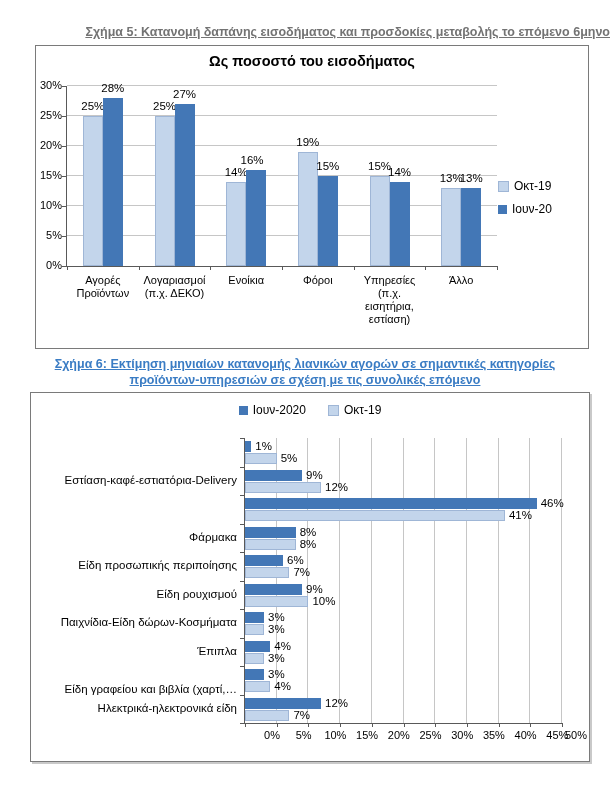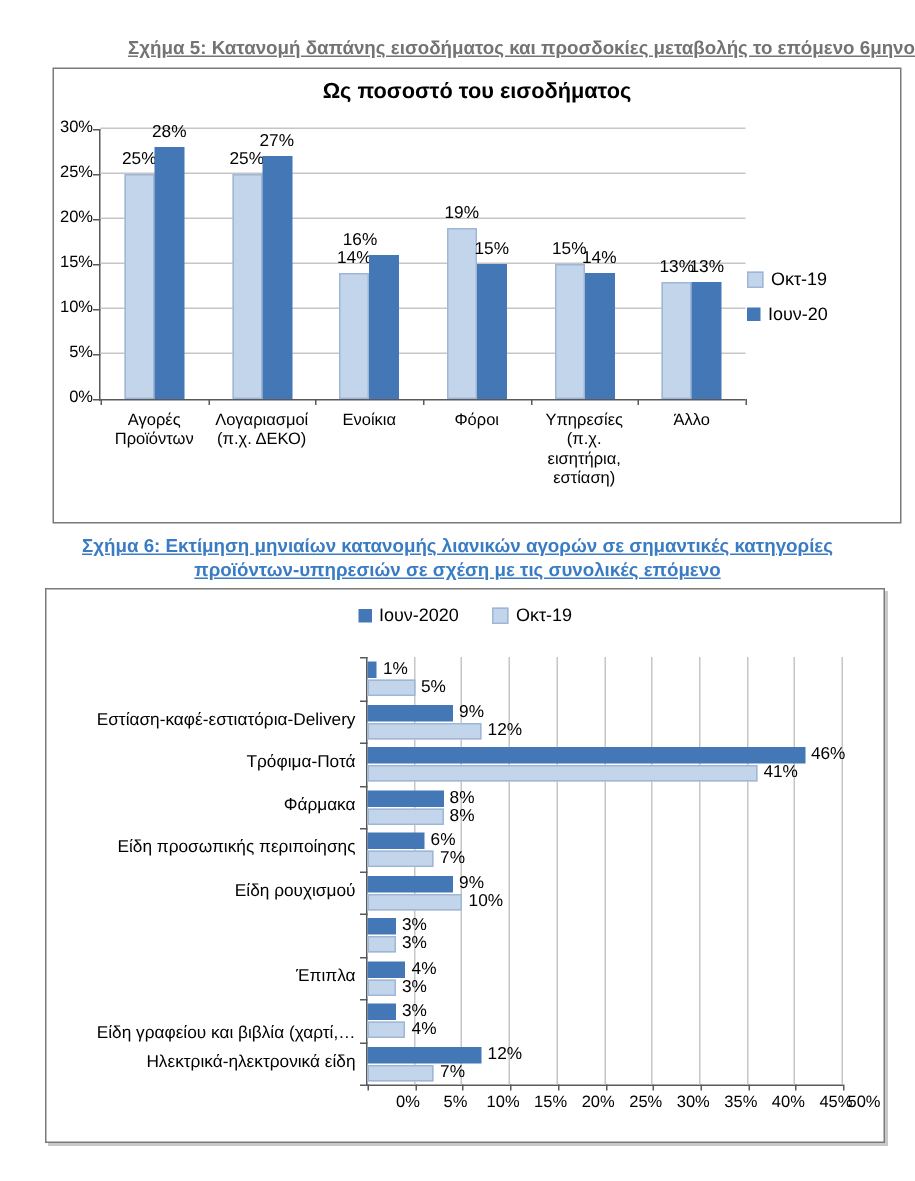--- a/index.html
+++ b/index.html
@@ -8,21 +8,21 @@
     font-family:"Liberation Sans","DejaVu Sans",sans-serif;color:#000;
   }
   .caption{
     position:absolute;left:0;width:610px;text-align:center;
     font-weight:bold;font-size:12.5px;line-height:1.3;
     text-decoration:underline;
   }
   .chart-box{
     position:absolute;background:#fff;border:1px solid #7a7a7a;
   }
-  #box5{left:35px;top:45px;width:552px;height:302px;padding-left:12px;}
+  #box5{left:35px;top:45px;width:552px;height:302px;}
   #box6{left:30px;top:392px;width:558px;height:368px;box-shadow:2px 2px 0 #c9c9c9;}
   .chart-title{
     position:absolute;left:0;top:7px;width:100%;text-align:center;
     font-weight:bold;font-size:14.5px;color:#000;
   }
   .plot{position:absolute;border-left:1px solid #595959;border-bottom:1px solid #595959;}
   #plot5{left:30px;top:40px;width:430px;height:180px;}
   #plot6{left:213px;top:45px;width:317px;height:285px;}
   .gridline-h{position:absolute;left:0;height:1px;background:#c6c6c6;}
   .gridline-v{position:absolute;top:0;width:1px;background:#c6c6c6;}
@@ -87,21 +87,21 @@
       <div class="val-label" style="left: 28.8333px; top: -4px; width: 34px; text-align: center;">28%</div>
       <div class="xcat" style="left: 0px; top: 188px; width: 71.6667px;">Αγορές Προϊόντων</div>
       <div class="bar-v" style="left: 87.5px; top: 30px; width: 20px; height: 150px; background: rgb(195, 213, 235); border: 1px solid rgb(159, 182, 214); box-sizing: border-box;"></div>
       <div class="val-label" style="left: 80.5px; top: 14px; width: 34px; text-align: center;">25%</div>
       <div class="bar-v" style="left: 107.5px; top: 18px; width: 20px; height: 162px; background: rgb(67, 119, 182);"></div>
       <div class="val-label" style="left: 100.5px; top: 2px; width: 34px; text-align: center;">27%</div>
       <div class="xcat" style="left: 71.6667px; top: 188px; width: 71.6667px;">Λογαριασμοί (π.χ. ΔΕΚΟ)</div>
       <div class="bar-v" style="left: 159.167px; top: 96px; width: 20px; height: 84px; background: rgb(195, 213, 235); border: 1px solid rgb(159, 182, 214); box-sizing: border-box;"></div>
       <div class="val-label" style="left: 152.167px; top: 80px; width: 34px; text-align: center;">14%</div>
       <div class="bar-v" style="left: 179.167px; top: 84px; width: 20px; height: 96px; background: rgb(67, 119, 182);"></div>
-      <div class="val-label" style="left: 156px; top: 68px; width: 34px; text-align: center;">16%</div>
+      <div class="val-label" style="left: 168px; top: 68px; width: 34px; text-align: center;">16%</div>
       <div class="xcat" style="left: 143.333px; top: 188px; width: 71.6667px;">Ενοίκια</div>
       <div class="bar-v" style="left: 230.833px; top: 66px; width: 20px; height: 114px; background: rgb(195, 213, 235); border: 1px solid rgb(159, 182, 214); box-sizing: border-box;"></div>
       <div class="val-label" style="left: 223.833px; top: 50px; width: 34px; text-align: center;">19%</div>
       <div class="bar-v" style="left: 250.833px; top: 90px; width: 20px; height: 90px; background: rgb(67, 119, 182);"></div>
       <div class="val-label" style="left: 243.833px; top: 74px; width: 34px; text-align: center;">15%</div>
       <div class="xcat" style="left: 215px; top: 188px; width: 71.6667px;">Φόροι</div>
       <div class="bar-v" style="left: 302.5px; top: 90px; width: 20px; height: 90px; background: rgb(195, 213, 235); border: 1px solid rgb(159, 182, 214); box-sizing: border-box;"></div>
       <div class="val-label" style="left: 295.5px; top: 74px; width: 34px; text-align: center;">15%</div>
       <div class="bar-v" style="left: 322.5px; top: 96px; width: 20px; height: 84px; background: rgb(67, 119, 182);"></div>
       <div class="val-label" style="left: 315.5px; top: 80px; width: 34px; text-align: center;">14%</div>
@@ -135,24 +135,24 @@
       <span class="swatch" style="background: rgb(67, 119, 182);"></span>
       <span>Ιουν-2020</span>
     </div>
     <div class="lrow">
       <span class="swatch" style="background: rgb(195, 213, 235); border: 1px solid rgb(159, 182, 214);"></span>
       <span>Οκτ-19</span>
     </div>
   </div>
   <div id="catlabels6">
       <div class="cat" style="top: 35.75px;">Εστίαση-καφέ-εστιατόρια-Delivery</div>
-      <div class="cat" style="top: 64.25px;">Τρόφιμα-Ποτά</div>
       <div class="cat" style="top: 92.75px;">Φάρμακα</div>
       <div class="cat" style="top: 149.75px;">Είδη ρουχισμού</div>
       <div class="cat" style="top: 121.25px;">Είδη προσωπικής περιποίησης</div>
+      <div class="cat" style="top: 178.25px;">Παιχνίδια-Είδη δώρων-Κοσμήματα</div>
       <div class="cat" style="top: 206.75px;">Έπιπλα</div>
       <div class="cat" style="top: 245px;">Είδη γραφείου και βιβλία (χαρτί,…</div>
       <div class="cat" style="top: 263.75px;">Ηλεκτρικά-ηλεκτρονικά είδη</div>
     </div>
   <div id="plot6" class="plot">
       <div class="tick" style="left: 0px; top: 285px; width: 1px; height: 4px;"></div>
       <div class="gridline-v" style="left: 30.7px; height: 285px;"></div>
       <div class="tick" style="left: 31.7px; top: 285px; width: 1px; height: 4px;"></div>
       <div class="gridline-v" style="left: 62.4px; height: 285px;"></div>
       <div class="tick" style="left: 63.4px; top: 285px; width: 1px; height: 4px;"></div>

